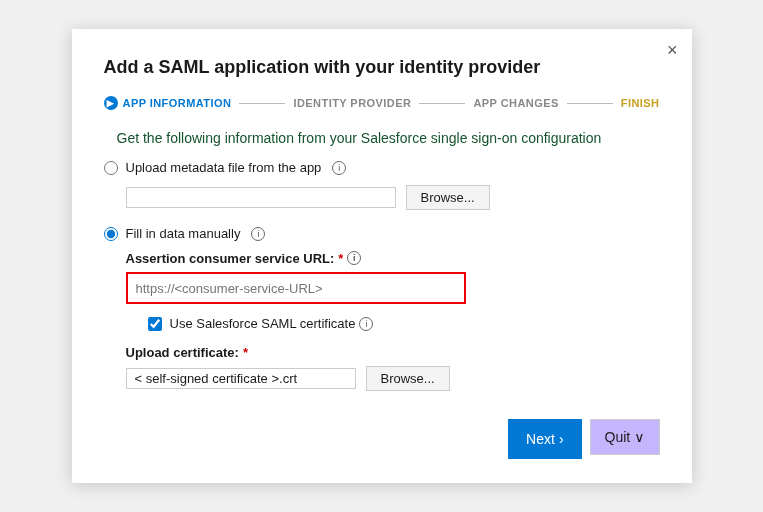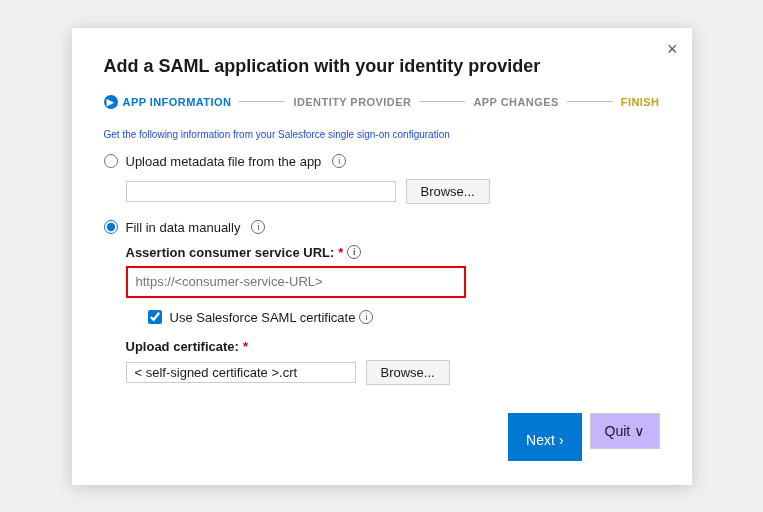--- a/index.html
+++ b/index.html
@@ -78,23 +78,24 @@
       background: #bbb;
       margin: 0 8px;
       min-width: 40px;
     }
     .step-label.finish {
       color: #c8a020;
       font-weight: 700;
     }
     
     .info-text {
-      font-size: 10px;
-      color: #1d4ed8;
+      font-size: 14px;
+      color: #14532d;
       margin-bottom: 14px;
+      margin-left: 13px;
     }
     
     .radio-option {
       display: flex;
       align-items: center;
       gap: 8px;
       margin-bottom: 10px;
     }
     .radio-option input[type="radio"] {
       accent-color: #0078d4;
@@ -138,21 +139,21 @@
     .field-group {
       margin-left: 22px;
       margin-bottom: 12px;
     }
     .field-label {
       font-size: 13px;
       font-weight: 700;
       color: #1a1a1a;
       margin-bottom: 6px;
       display: flex;
-      align-items: center;
+      align-items: flex-start;
       gap: 4px;
     }
     .required-star {
       color: #c00;
     }
     .info-icon {
       display: inline-flex;
       align-items: center;
       justify-content: center;
       width: 14px;
@@ -197,27 +198,27 @@
     .dialog-footer {
       display: flex;
       justify-content: flex-end;
       gap: 8px;
       margin-top: 28px;
     }
     .btn-next {
       background: #0078d4;
       color: #fff;
       border: none;
-      height: 48px;
+      height: 40px;
       padding: 13px 18px;
       font-size: 14px;
       font-weight: 500;
       cursor: pointer;
       display: flex;
-      align-items: flex-end;
+      align-items: center;
       gap: 4px;
     }
     .btn-quit {
       background: #c4b5fd;
       color: #1a1a1a;
       border: 1px solid #ccc;
       height: 36px;
       padding: 0 14px;
       font-size: 14px;
       cursor: pointer;

